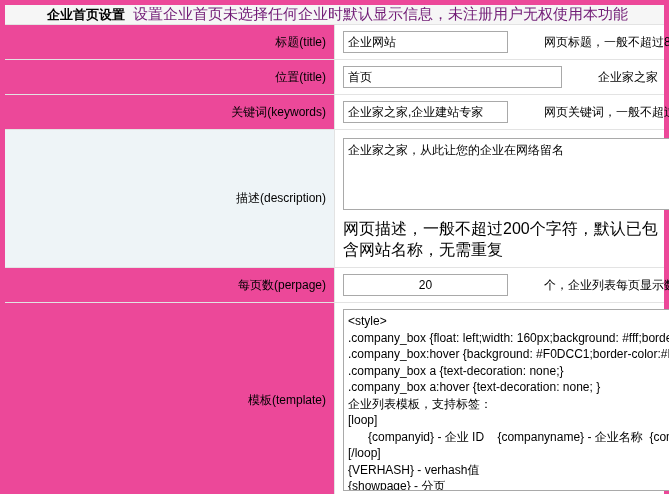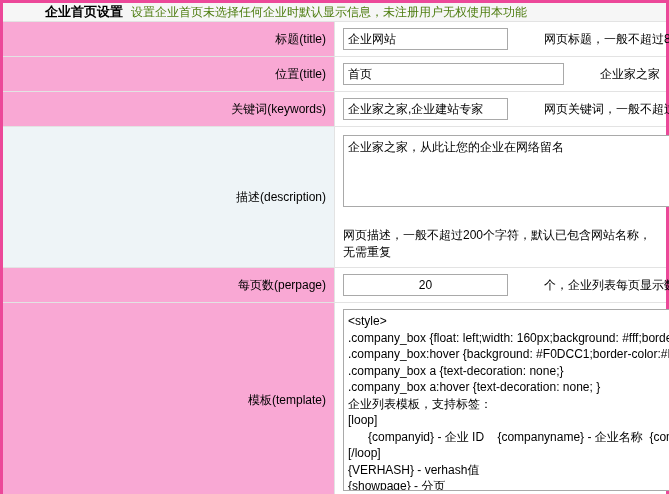--- a/index.html
+++ b/index.html
@@ -13,38 +13,38 @@
     font-family: "Liberation Sans", sans-serif;
     font-size: 12px;
     color: #000000;
     overflow: hidden;
   }
   .page {
     position: relative;
     width: 669px;
     height: 494px;
     box-sizing: border-box;
-    border: 3px solid #ec4899;
+    border: 5px solid #ec4899;
     background: #ffffff;
   }
   table.form {
     width: 100%;
     border-collapse: collapse;
     table-layout: fixed;
   }
   table.form td {
     padding: 0;
     vertical-align: middle;
     border-bottom: 1px solid #e3e3e3;
   }
   tr.row > td.label-cell {
     width: 128px;
     text-align: right;
     padding: 6px 8px 6px 4px;
-    background: #f9a8d4;
+    background: #ec4899;
     color: #000;
     font-size: 12px;
     border-right: 1px solid #e3e3e3;
     vertical-align: middle;
   }
   tr.row > td.field-cell {
     padding: 6px 6px 6px 8px;
     background: #ffffff;
     vertical-align: middle;
   }
@@ -60,22 +60,22 @@
   .header-title {
     width: 120px;
     text-align: right;
     font-weight: bold;
     font-size: 13px;
     padding-right: 8px;
     flex: 0 0 auto;
     color: #000;
   }
   .header-note {
-    color: #4d7c0f;
-    font-size: 12px;
+    color: #701a75;
+    font-size: 15px;
   }
   input.text {
     box-sizing: border-box;
     height: 22px;
     border: 1px solid #a9a9a9;
     background: #ffffff;
     font-family: "Liberation Sans", sans-serif;
     font-size: 12px;
     padding: 1px 4px;
     color: #000;
@@ -116,22 +116,22 @@
     font-family: "Liberation Sans", sans-serif;
     font-size: 12px;
     padding: 3px 4px;
     color: #000;
     resize: none;
     overflow: hidden;
     line-height: 16px;
     outline: none;
   }
   .desc-hint {
-    margin-top: 20px;
-    font-size: 12px;
+    margin-top: 9px;
+    font-size: 16px;
     color: #000;
   }
   textarea.template {
     box-sizing: border-box;
     display: block;
     width: 522px;
     height: 182px;
     border: 1px solid #a9a9a9;
     background: #ffffff;
     font-family: "Liberation Sans", sans-serif;

